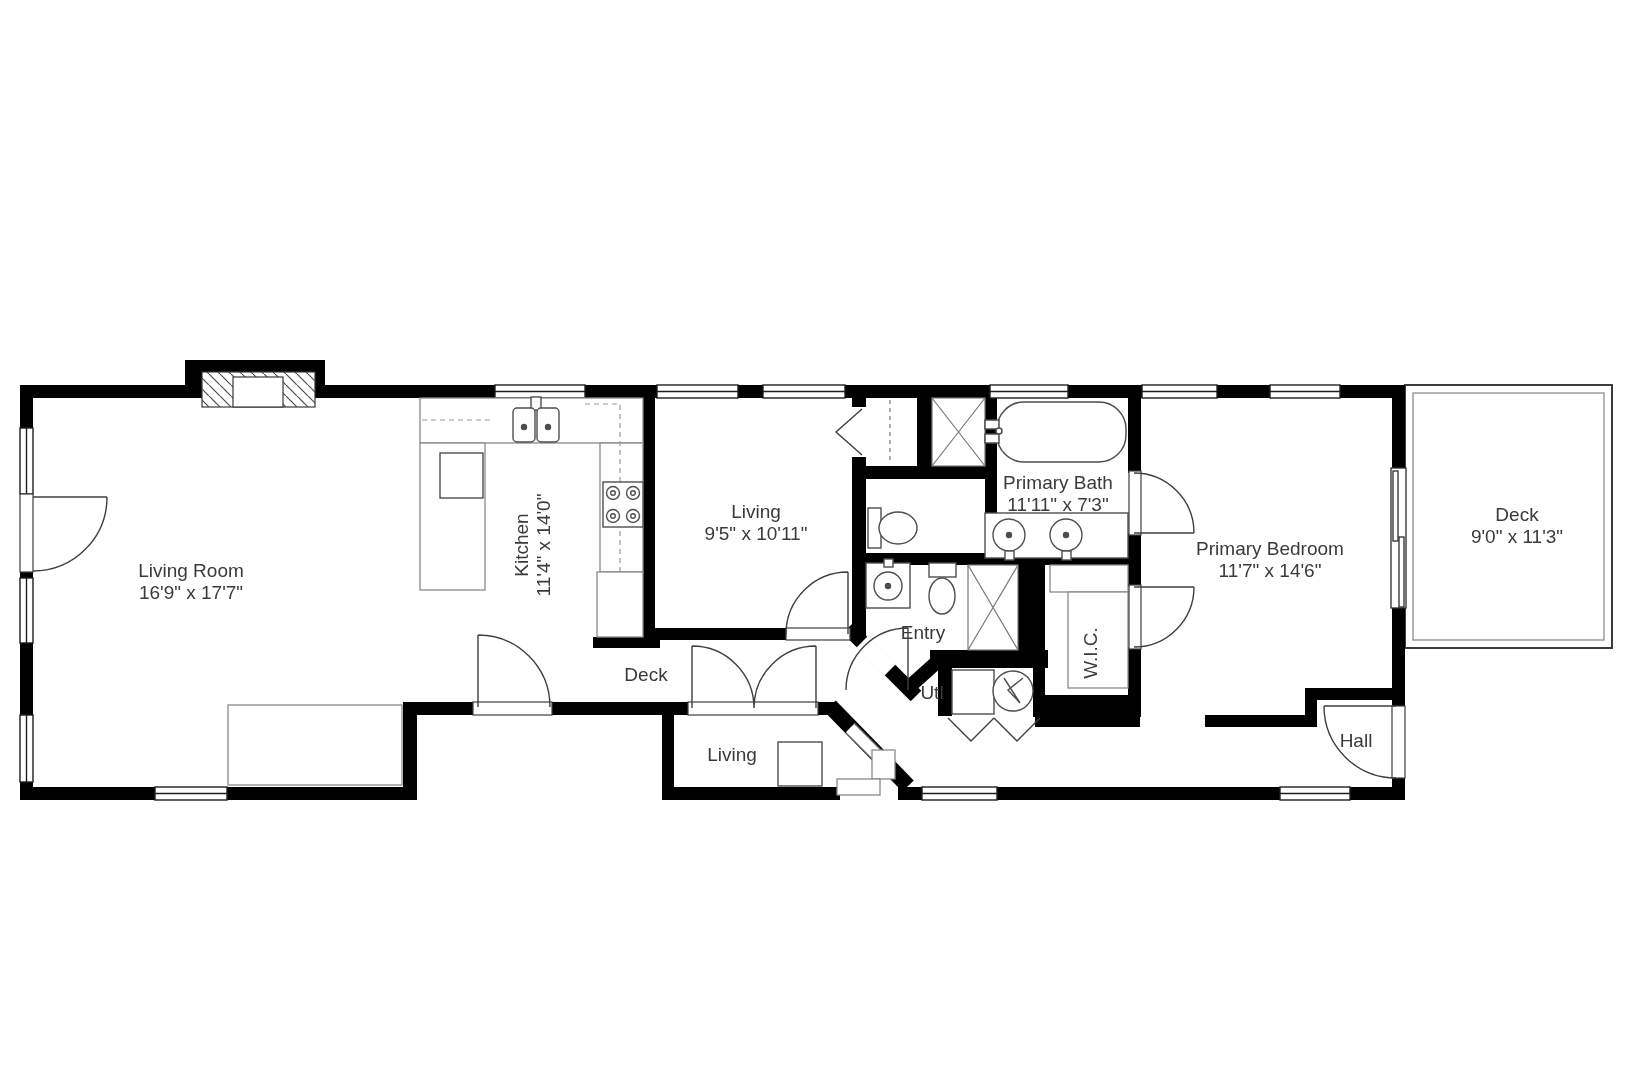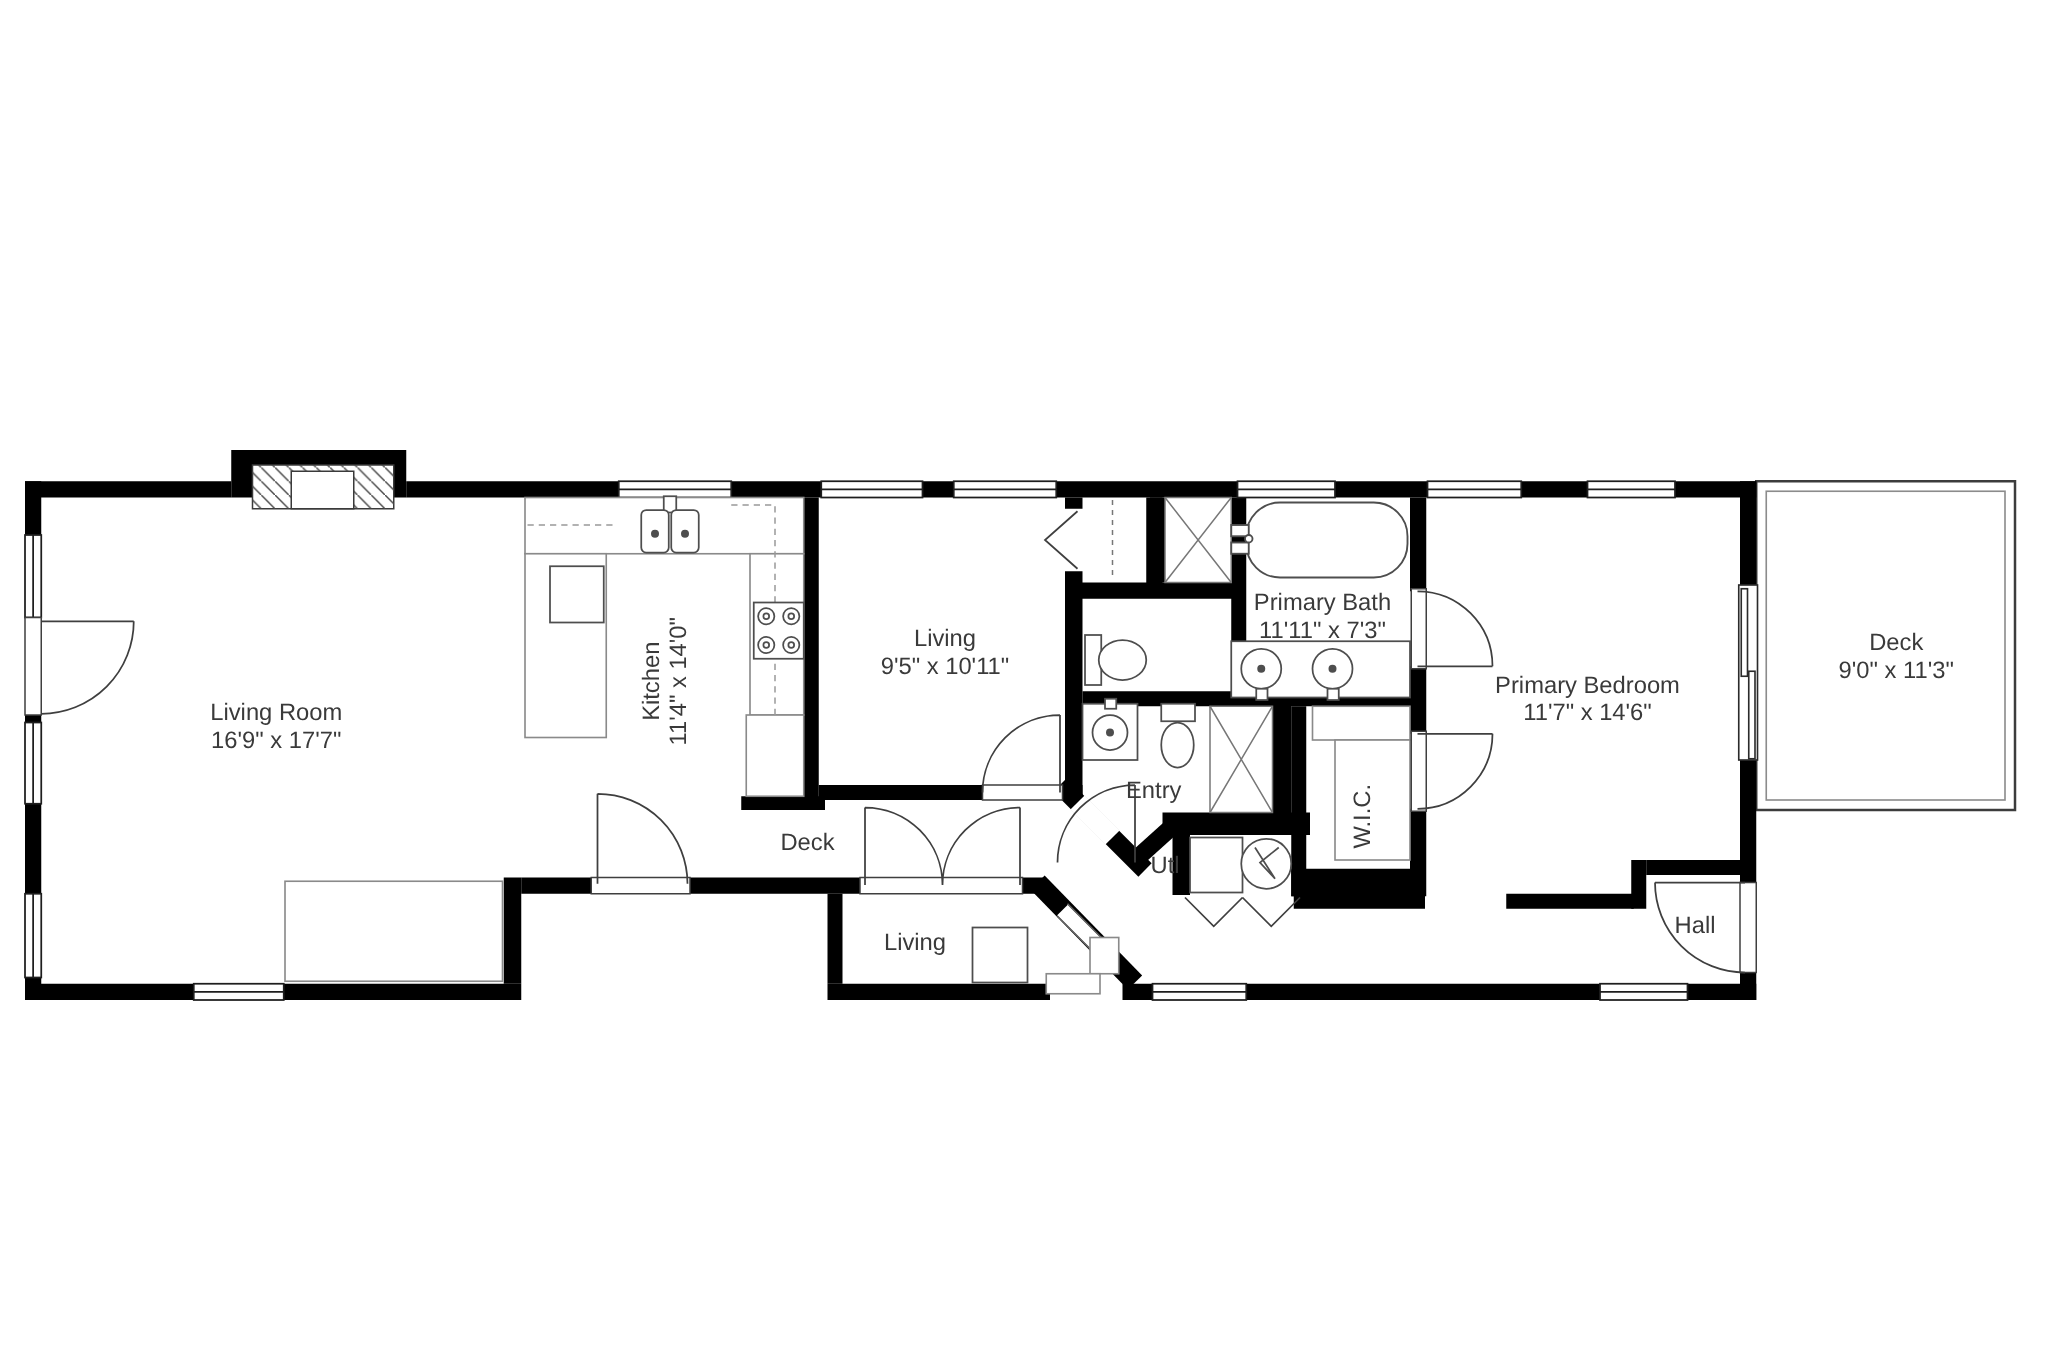--- a/index.html
+++ b/index.html
@@ -275,21 +275,21 @@
     <g>
           <rect x="1392" y="706" width="13" height="72" fill="#fff" stroke-width="1.2"></rect>
       <path d="M1396,706 H1324 M1324,706 A72,72 0 0 0 1396,778"></path>
         </g>
     <path d="M862,409 L836,432 L862,455"></path>
     <path d="M948,718 L971,741 L994,718"></path>
     <path d="M994,718 L1017,741 L1040,718"></path>
   </g>
 </svg>
 
-<div class="room-label" style="left:221px;top:582px">
+<div class="room-label" style="left:191px;top:582px">
   <div>Living Room</div>
   <div class="dims">16'9" x 17'7"</div>
 </div>
 <div class="room-label rot" style="left:533px;top:545px">
   <div>Kitchen</div>
   <div class="dims">11'4" x 14'0"</div>
 </div>
 <div class="room-label" style="left:756px;top:523px">
   <div>Living</div>
   <div class="dims">9'5" x 10'11"</div>

